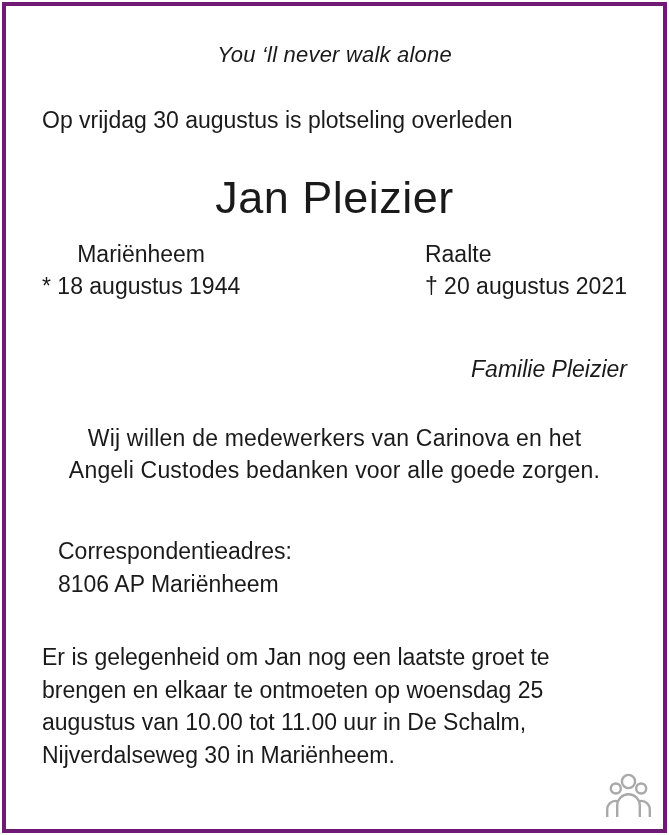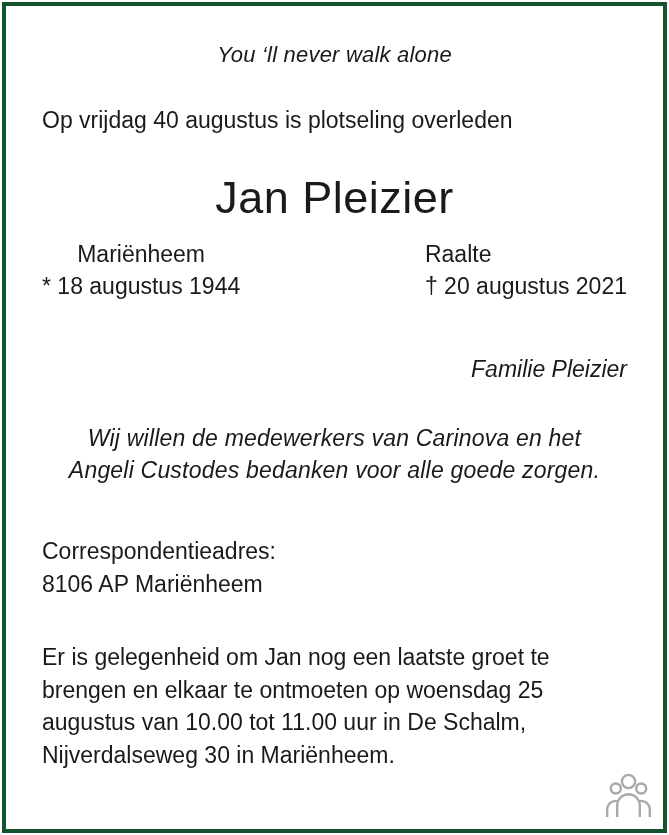--- a/index.html
+++ b/index.html
@@ -15,21 +15,21 @@
     background: #ffffff;
     font-family: "Liberation Sans", sans-serif;
     color: #1a1a1a;
     padding: 2px;
   }
   .notice-card {
     position: relative;
     width: 100%;
     height: 100%;
     box-sizing: border-box;
-    border: 4px solid #14532d;
+    border: 4px solid #701a75;
     padding: 32px 36px 20px 36px;
     overflow: hidden;
   }
   .quote {
     text-align: center;
     font-style: italic;
     font-size: 22px;
     line-height: 34px;
     letter-spacing: 0.2px;
   }
@@ -59,30 +59,30 @@
   .family-name {
     margin-top: 51px;
     text-align: right;
     font-size: 23px;
     line-height: 32px;
     font-style: italic;
   }
   .thanks {
     margin-top: 37px;
     text-align: center;
-    font-style: italic;
     font-size: 23px;
     line-height: 32px;
     letter-spacing: 0.2px;
   }
   .address-block {
     margin-top: 49px;
     font-size: 23px;
     line-height: 32.5px;
     text-align: left;
+    margin-left: 16px;
   }
   .farewell-block {
     margin-top: 41px;
     font-size: 23px;
     line-height: 32.5px;
     text-align: left;
   }
   .family-icon-wrap {
     position: absolute;
     right: 10px;
@@ -93,21 +93,21 @@
   .family-icon-wrap svg { display: block; width: 100%; height: 100%; }
 </style>
 </head>
 <body>
 
 <div class="page">
   <div class="notice-card">
 
     <div class="quote">You ‘ll never walk alone</div>
 
-    <div class="intro">Op vrijdag 40 augustus is plotseling overleden</div>
+    <div class="intro">Op vrijdag 30 augustus is plotseling overleden</div>
 
     <div class="deceased-name">Jan Pleizier</div>
 
     <div class="dates-row">
       <div class="dates-col-left">
         <div>Mariënheem</div>
         <div>* 18 augustus 1944</div>
       </div>
       <div class="dates-col-right">
         <div>Raalte</div>

